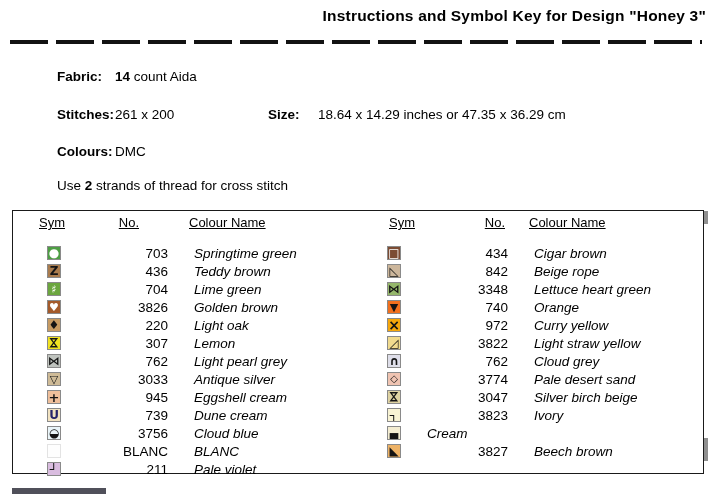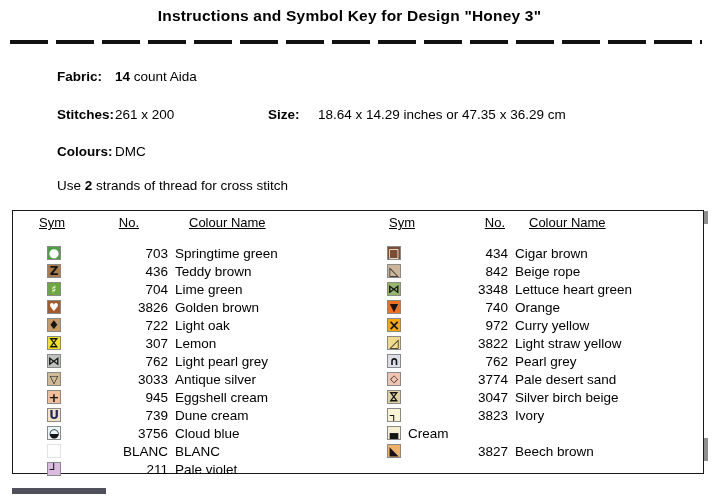--- a/index.html
+++ b/index.html
@@ -1,18 +1,18 @@
 <!DOCTYPE html>
 <html><head>
 <meta charset="utf-8">
 <style>
   html,body{margin:0;padding:0;background:#fff;}
   .page{position:relative;width:714px;height:496px;background:#ffffff;overflow:hidden;
         font-family:"Liberation Sans","DejaVu Sans",sans-serif;color:#000;}
-  .title{position:absolute;top:7px;left:0;right:15px;text-align:center;
+  .title{position:absolute;top:7px;left:0;right:8px;text-align:right;
          font-size:15.5px;font-weight:bold;letter-spacing:.2px;}
   .dashline{position:absolute;top:40px;left:10px;width:692px;height:4px;
             background:repeating-linear-gradient(90deg,#121212 0 38px,transparent 38px 46px);}
   .iline{position:absolute;left:10px;font-size:13.5px;height:16px;white-space:nowrap;padding-left:47px;}
   .iline .lbl{font-weight:bold;}
   .iline .val{position:absolute;left:105px;white-space:nowrap;}
   .iline .val2lbl{position:absolute;left:258px;font-weight:bold;}
   .iline .val2{position:absolute;left:308px;white-space:nowrap;text-align:center;}
   .bold{font-weight:bold;}
   .ktable{position:absolute;left:12px;top:210px;width:692px;height:264px;
@@ -30,21 +30,21 @@
   .krows{position:absolute;top:33px;left:0;right:0;}
   .krow{display:flex;align-items:center;height:18px;font-size:13.5px;}
   .sym{flex:0 0 14px;width:14px;height:14px;box-sizing:border-box;border:1px solid #8a8a8a;
        display:flex;align-items:center;justify-content:center;overflow:hidden;}
   .kg.left .sym{margin-left:34px;}
   .kg.right .sym{margin-left:14px;}
   .glyph{font-family:"DejaVu Sans",sans-serif;font-weight:bold;line-height:1;display:block;}
   .glyph.rot{transform:rotate(90deg);}
   .glyph.ovl{text-decoration:overline;}
   .kno{width:107px;text-align:right;white-space:nowrap;}
-  .kname{margin-left:7px;white-space:nowrap;}
+  .kname{margin-left:26px;white-space:nowrap;font-style:italic;}
   .bottom-dash{position:absolute;left:12px;top:488px;width:94px;height:6px;background:#50505a;}
   .tick{position:absolute;left:704px;width:4px;background:#8f8f8f;}
   .tick.t1{top:211px;height:13px;}
   .tick.t2{top:438px;height:23px;}
 </style>
 </head>
 <body>
 
 <div class="page">
 
@@ -105,21 +105,21 @@
             <span class="sym" style="background: rgb(164, 90, 42); border-color: rgb(138, 138, 138);">
               <span class="glyph" style="color: rgb(255, 255, 255); font-size: 11px;">♥</span>
             </span>
             <span class="kno">3826</span>
             <span class="kname">Golden brown</span>
           </div>
           <div class="krow">
             <span class="sym" style="background: rgb(199, 155, 99); border-color: rgb(138, 138, 138);">
               <span class="glyph" style="color: rgb(20, 20, 20); font-size: 12px;">♦</span>
             </span>
-            <span class="kno">722</span>
+            <span class="kno">220</span>
             <span class="kname">Light oak</span>
           </div>
           <div class="krow">
             <span class="sym" style="background: rgb(242, 227, 33); border-color: rgb(138, 138, 138);">
               <span class="glyph rot" style="color: rgb(20, 20, 20); font-size: 12px;">⋈</span>
             </span>
             <span class="kno">307</span>
             <span class="kname">Lemon</span>
           </div>
           <div class="krow">
@@ -220,21 +220,21 @@
               <span class="glyph" style="color: rgb(20, 20, 20); font-size: 12px;">◿</span>
             </span>
             <span class="kno">3822</span>
             <span class="kname">Light straw yellow</span>
           </div>
           <div class="krow">
             <span class="sym" style="background: rgb(222, 222, 233); border-color: rgb(138, 138, 138);">
               <span class="glyph" style="color: rgb(20, 20, 20); font-size: 12px;">∩</span>
             </span>
             <span class="kno">762</span>
-            <span class="kname">Pearl grey</span>
+            <span class="kname">Cloud grey</span>
           </div>
           <div class="krow">
             <span class="sym" style="background: rgb(240, 196, 178); border-color: rgb(138, 138, 138);">
               <span class="glyph" style="color: rgb(20, 20, 20); font-size: 10px;">◇</span>
             </span>
             <span class="kno">3774</span>
             <span class="kname">Pale desert sand</span>
           </div>
           <div class="krow">
             <span class="sym" style="background: rgb(223, 211, 163); border-color: rgb(138, 138, 138);">

